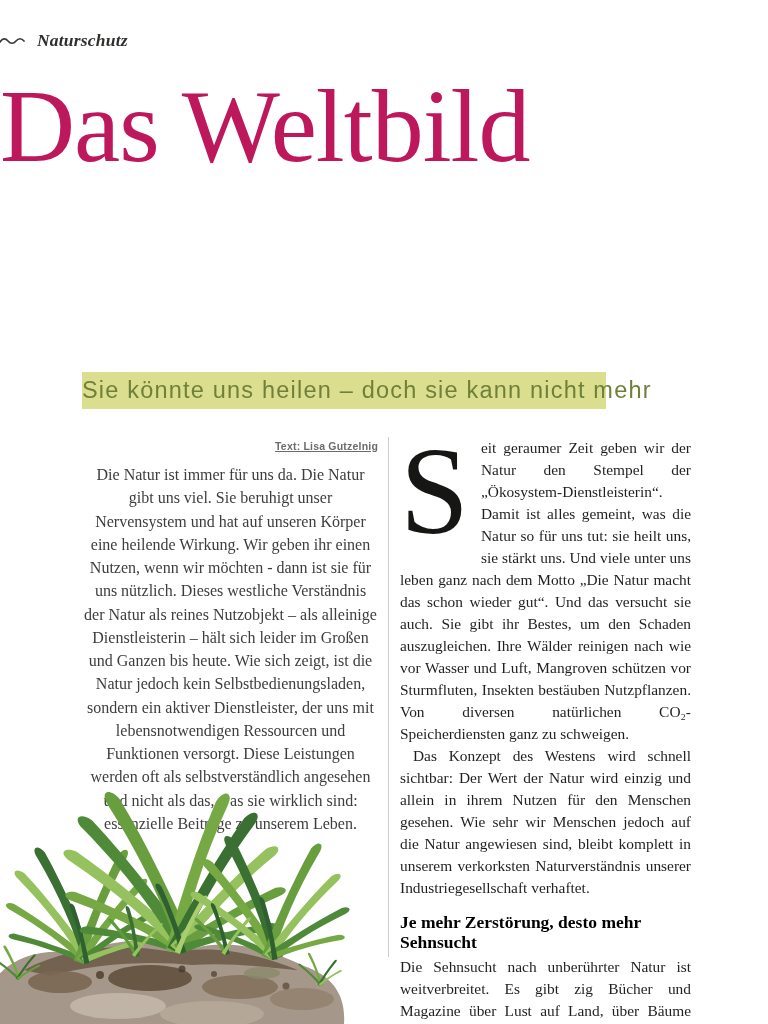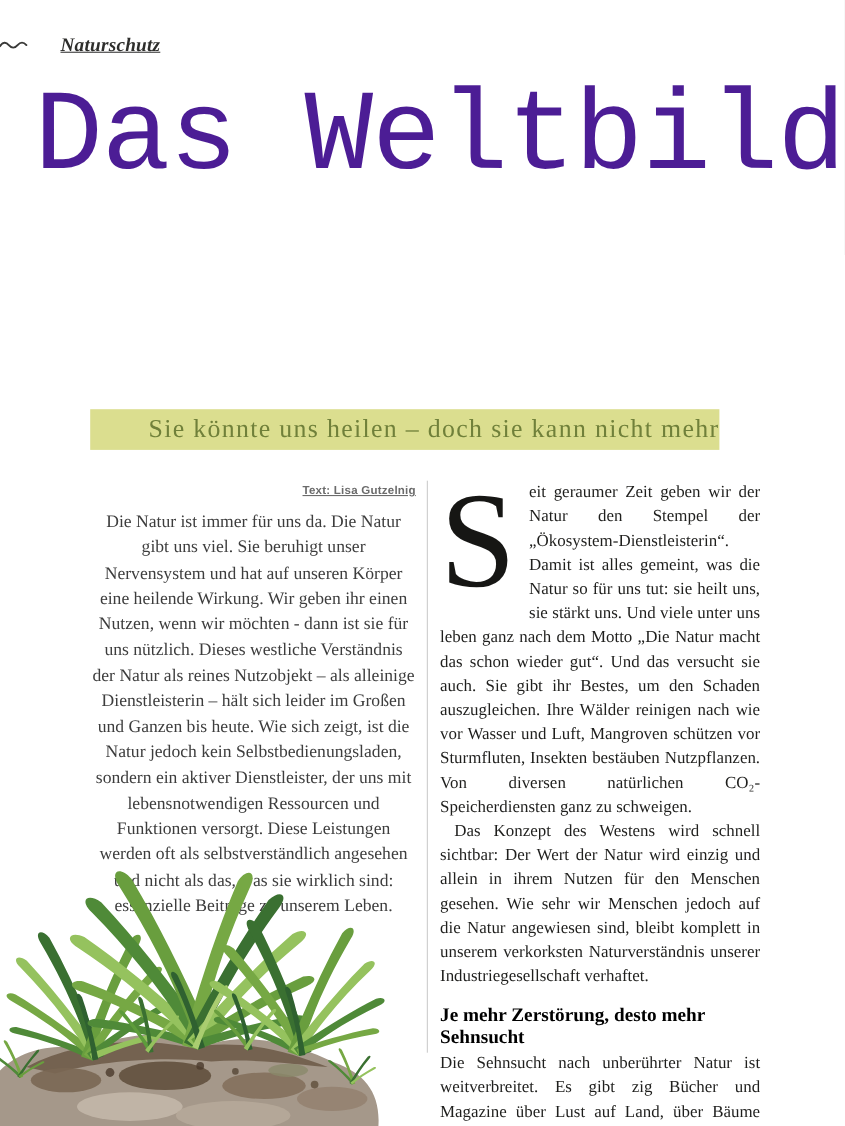--- a/index.html
+++ b/index.html
@@ -3,43 +3,42 @@
 <meta charset="utf-8">
 <style>
   html,body{margin:0;padding:0;background:#e8e8e8;}
   .page{
     position:relative;width:768px;height:1024px;margin:0 auto;
     background:#ffffff;overflow:hidden;
     font-family:"Liberation Serif",serif;color:#3b3b3b;
   }
   
   .kicker{
-    position:absolute;top:30px;left:0;display:flex;align-items:center;gap:25px;text-decoration:underline;
+    position:absolute;top:30px;left:0;display:flex;align-items:center;gap:7px;
   }
   .kicker svg{display:block;}
   .kicker-label{
     font-family:"Liberation Serif",serif;font-style:italic;font-weight:bold;
     font-size:17.5px;color:#2e2e2c;letter-spacing:.2px;
   }
   
   .headline{
-    position:absolute;top:78px;left:0;width:100%;text-align:right;
-    color:#4c1d95;font-size:104px;line-height:.93;font-weight:normal;margin:0;
+    position:absolute;top:78px;left:0;width:100%;text-align:left;
+    color:#be185d;font-size:104px;line-height:.93;font-weight:normal;margin:0;
     letter-spacing:-1px;
-    font-family:Liberation Mono, monospace;
   }
   .subtitle{
     position:absolute;top:306px;left:0;width:100%;text-align:center;
     color:#d76a33;font-size:35px;line-height:1.2;letter-spacing:.2px;
   }
   .standfirst{
-    position:absolute;top:372px;left:82px;width:572px;height:37px;
+    position:absolute;top:372px;left:82px;width:524px;height:37px;
     background:#dbde8f;color:#70803a;
-    font-family:Liberation Serif, serif;font-size:23.5px;
-    letter-spacing:1.2px;line-height:37px;text-align:right;white-space:nowrap;
+    font-family:Liberation Sans, sans-serif;font-size:23.5px;
+    letter-spacing:1.2px;line-height:37px;text-align:left;white-space:nowrap;
   }
   .byline{
     position:absolute;top:440px;left:84px;width:294px;text-align:right;
     font-family:"Liberation Sans",sans-serif;font-size:10.5px;color:#6b6b6b;
     text-decoration:underline;letter-spacing:.2px;font-weight:bold;
   }
   
   .col-left{
     position:absolute;top:463px;left:84px;width:293px;
     font-size:16px;line-height:1.455;text-align:center;color:#3d3d3d;

